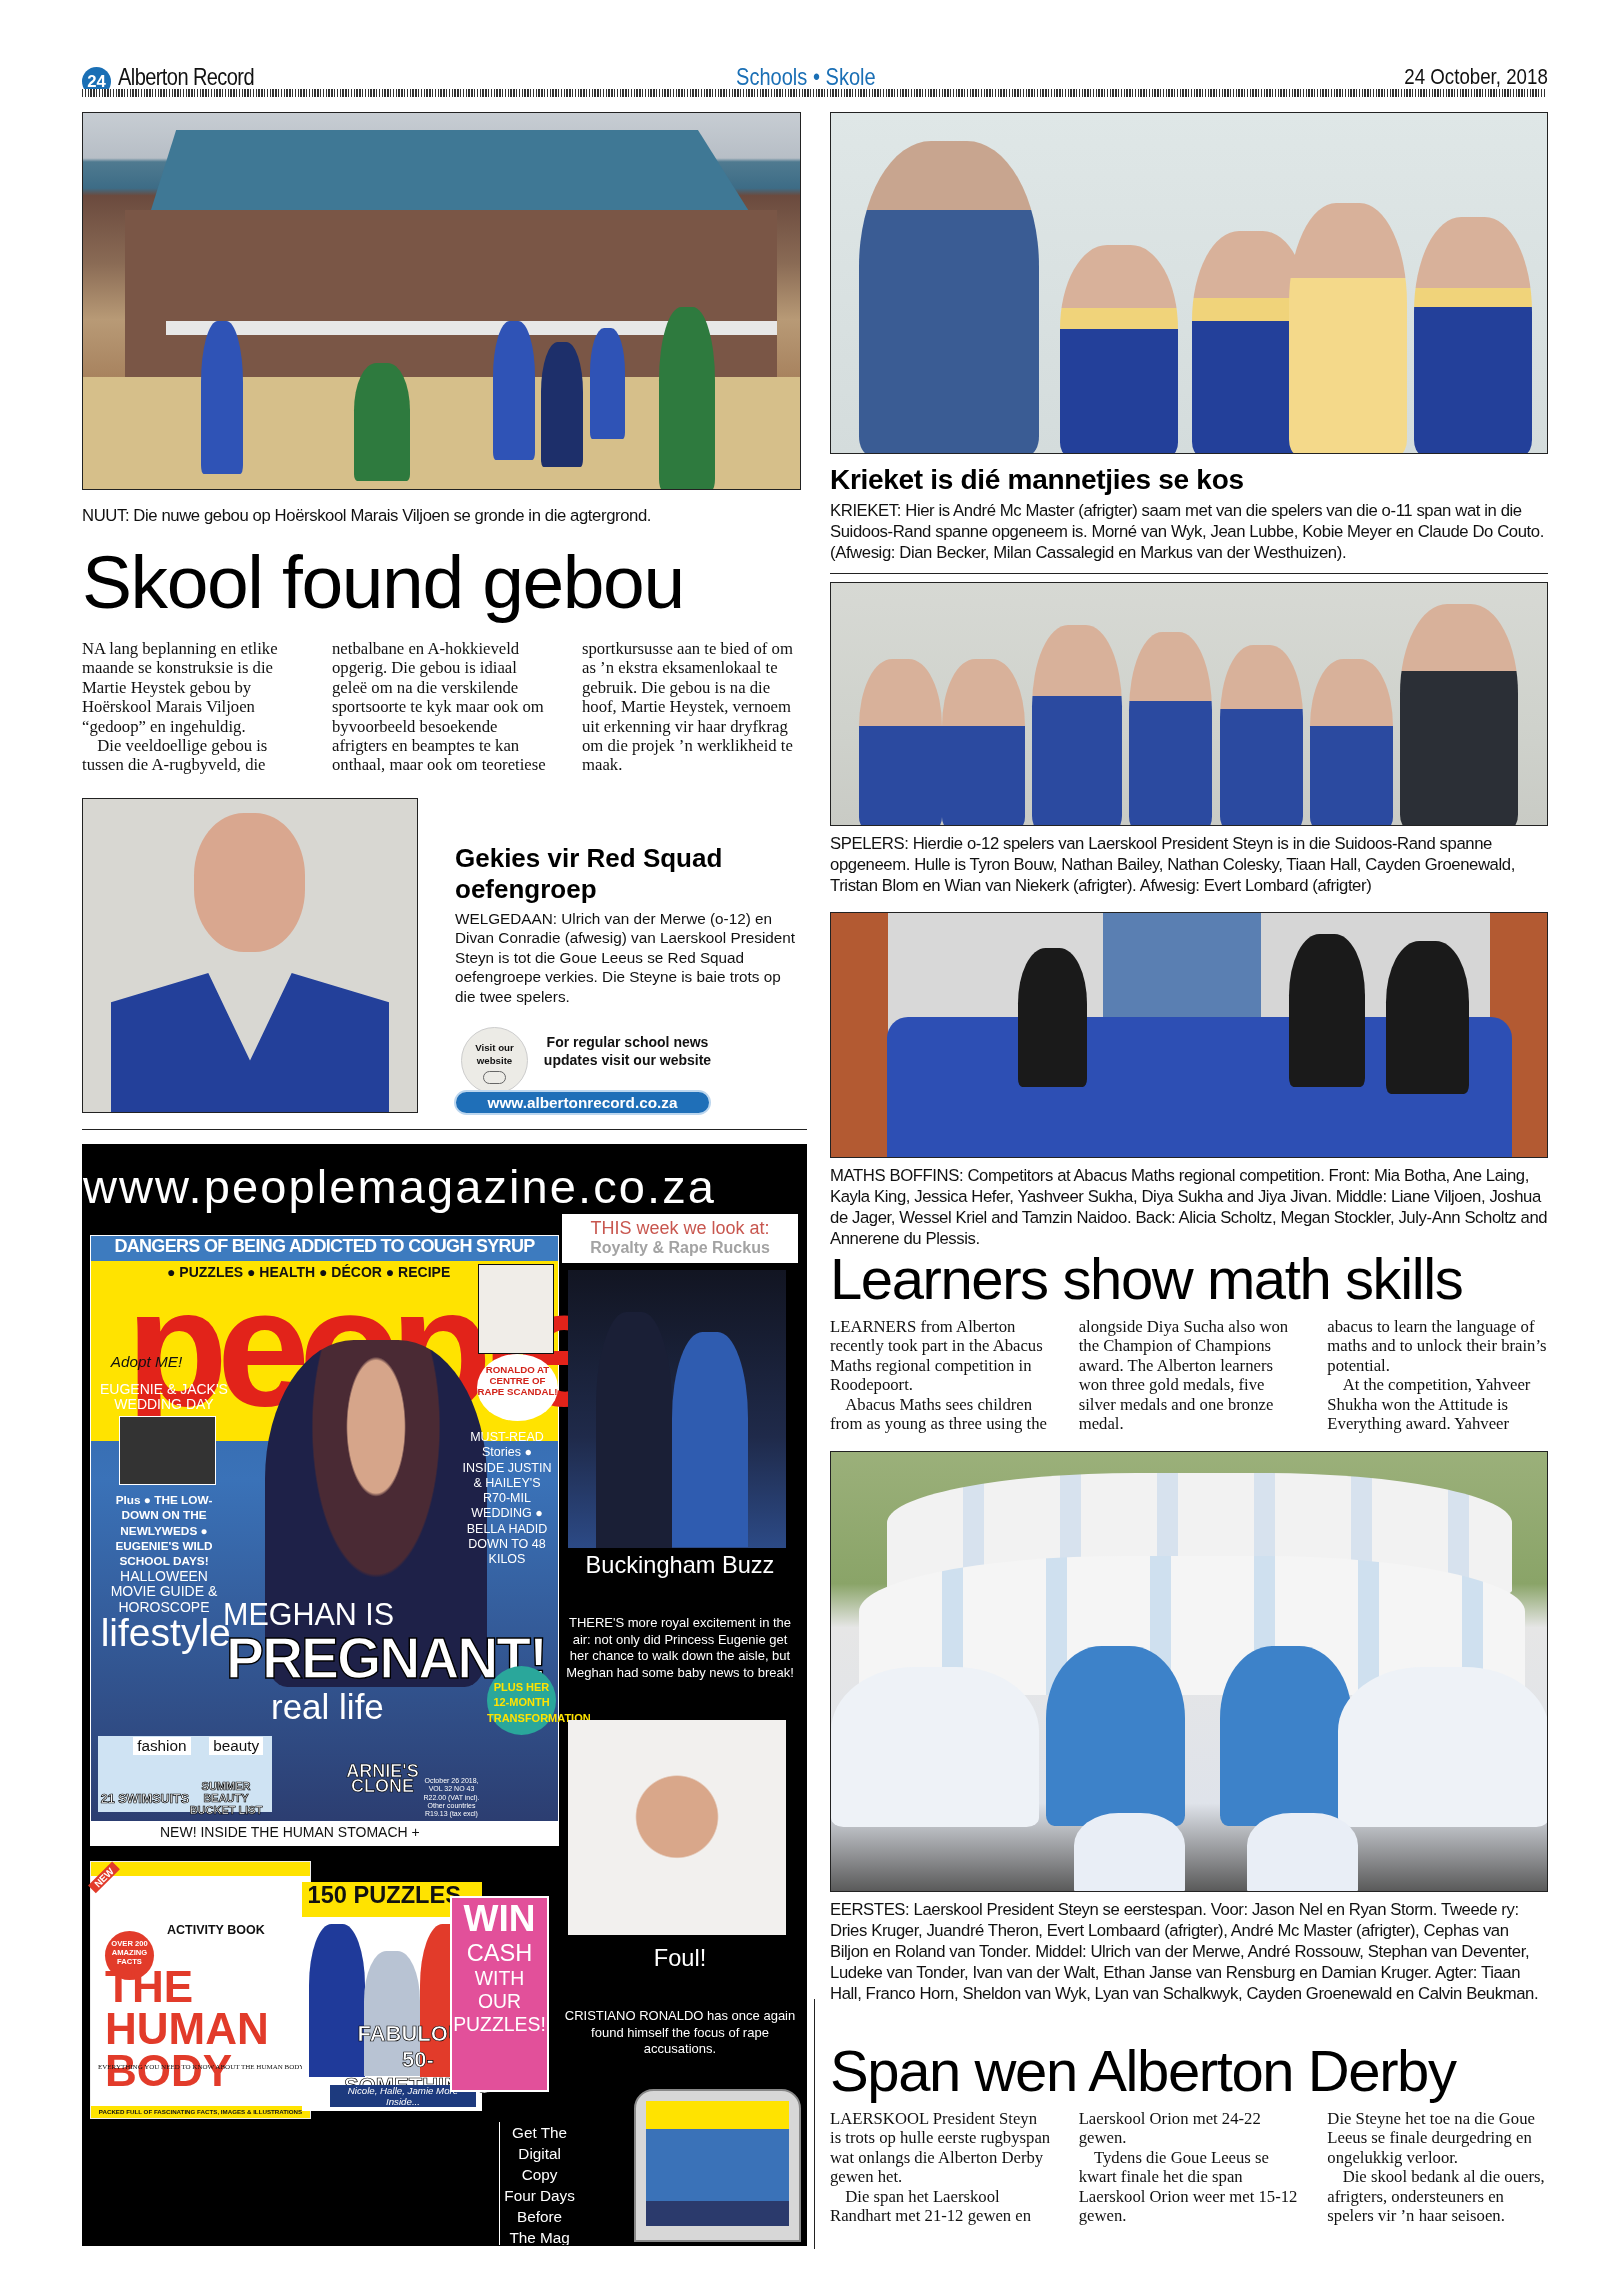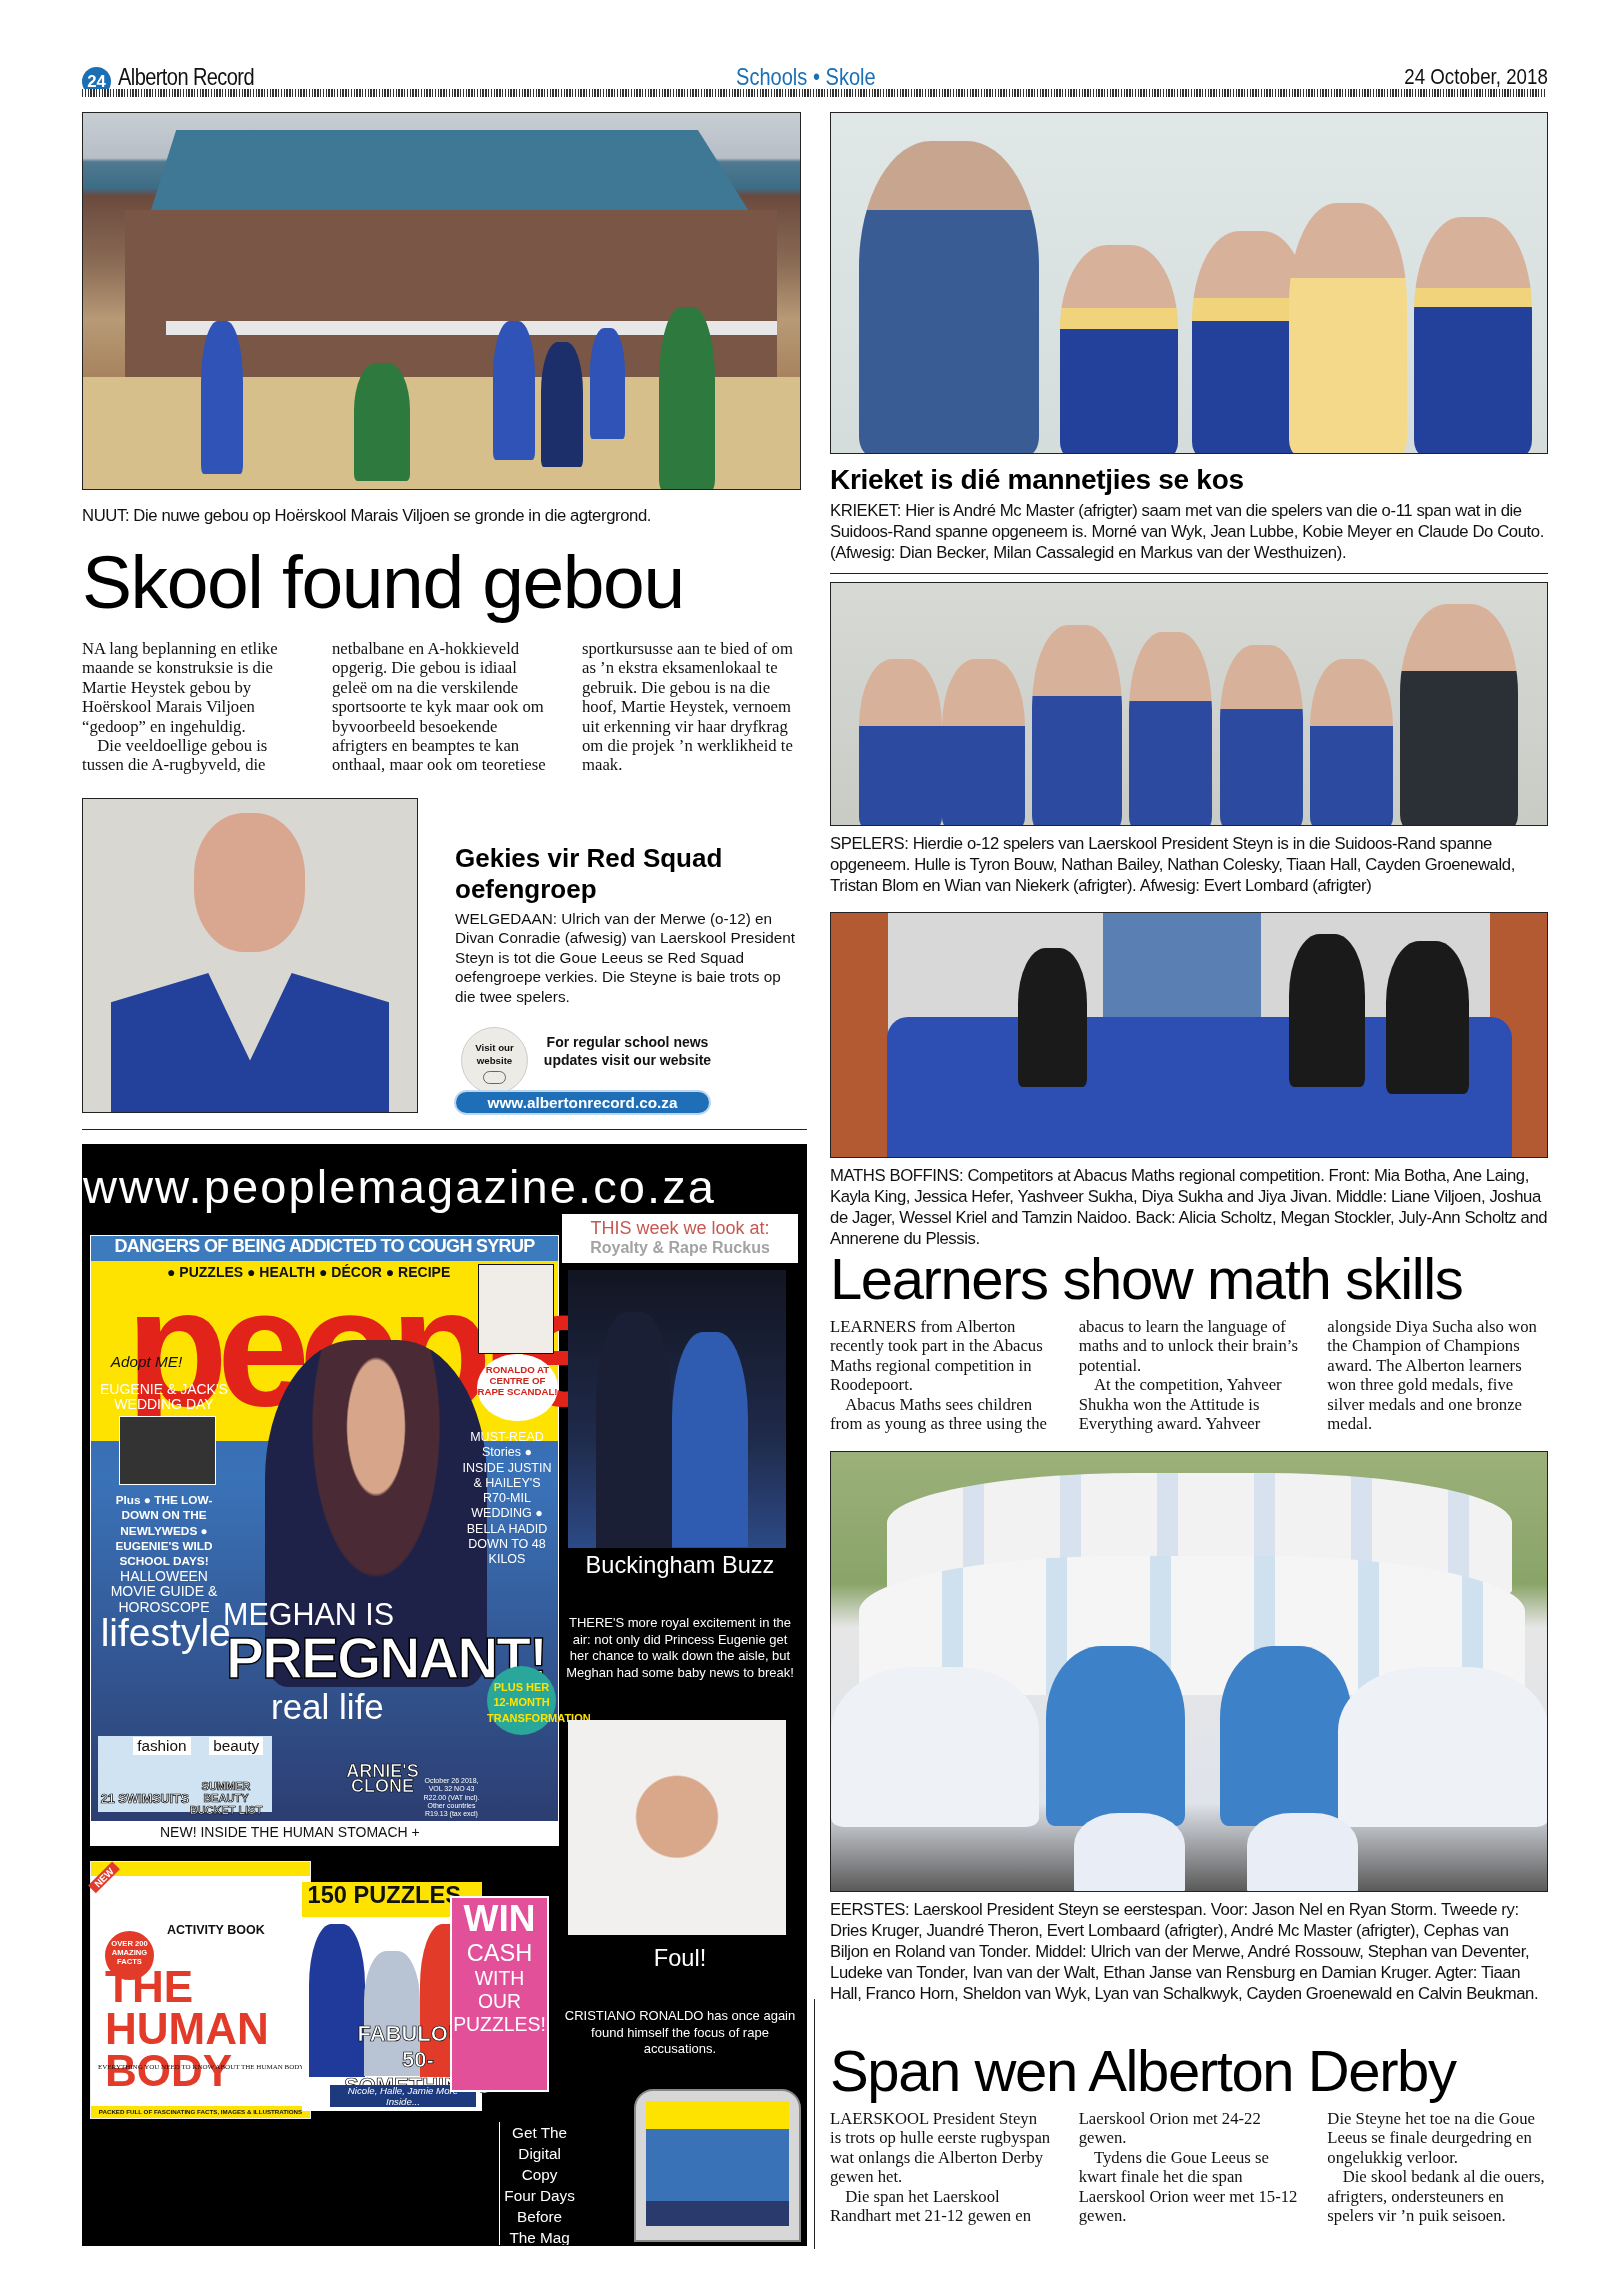--- a/index.html
+++ b/index.html
@@ -179,25 +179,25 @@
   <div class="person" style="left:555px;top:28px;width:83px;height:153px;background:#1a1a1a;"></div>
 </div>
 <div class="abs caption narrow" style="left:830px;top:1165px;width:718px;">MATHS BOFFINS: Competitors at Abacus Maths regional competition. Front: Mia Botha, Ane Laing, Kayla King, Jessica Hefer, Yashveer Sukha, Diya Sukha and Jiya Jivan. Middle: Liane Viljoen, Joshua de Jager, Wessel Kriel and Tamzin Naidoo. Back: Alicia Scholtz, Megan Stockler, July-Ann Scholtz and Annerene du Plessis.</div>
 <div class="abs h-big" style="left:830px;top:1245px;font-size:58px;line-height:67px;">Learners show math skills</div>
 <div class="abs body-cols" style="left:830px;top:1317px;width:718px;">
   <div class="col">
     <p>LEARNERS from Alberton recently took part in the Abacus Maths regional competition in Roodepoort.</p>
     <p>Abacus Maths sees children from as young as three using the</p>
   </div>
   <div class="col">
+    <p>alongside Diya Sucha also won the Champion of Champions award. The Alberton learners won three gold medals, five silver medals and one bronze medal.</p>
+  </div>
+  <div class="col">
     <p>abacus to learn the language of maths and to unlock their brain’s potential.</p>
     <p>At the competition, Yahveer Shukha won the Attitude is Everything award. Yahveer</p>
-  </div>
-  <div class="col">
-    <p>alongside Diya Sucha also won the Champion of Champions award. The Alberton learners won three gold medals, five silver medals and one bronze medal.</p>
   </div>
 </div>
 
 <div class="abs photo ph-rugby">
   <div class="person" style="left:56px;top:21px;width:625px;height:125px;background:repeating-linear-gradient(90deg,#f2f2f2 0 76px,#d7e2ee 76px 97px);"></div>
   <div class="person" style="left:28px;top:104px;width:666px;height:139px;background:repeating-linear-gradient(90deg,#f5f5f5 0 83px,#cfe0ef 83px 104px);"></div>
   <div class="person" style="left:215px;top:194px;width:139px;height:180px;background:#3d82c9;"></div>
   <div class="person" style="left:389px;top:194px;width:132px;height:180px;background:#3d82c9;"></div>
   <div class="person" style="left:0px;top:215px;width:208px;height:160px;background:#eef2f7;"></div>
   <div class="person" style="left:507px;top:215px;width:211px;height:160px;background:#eef2f7;"></div>
@@ -210,21 +210,21 @@
   <div class="col">
     <p>LAERSKOOL President Steyn is trots op hulle eerste rugbyspan wat onlangs die Alberton Derby gewen het.</p>
     <p>Die span het Laerskool Randhart met 21-12 gewen en</p>
   </div>
   <div class="col">
     <p>Laerskool Orion met 24-22 gewen.</p>
     <p>Tydens die Goue Leeus se kwart finale het die span Laerskool Orion weer met 15-12 gewen.</p>
   </div>
   <div class="col">
     <p>Die Steyne het toe na die Goue Leeus se finale deurgedring en ongelukkig verloor.</p>
-    <p>Die skool bedank al die ouers, afrigters, ondersteuners en spelers vir ’n puik seisoen.</p>
+    <p>Die skool bedank al die ouers, afrigters, ondersteuners en spelers vir ’n haar seisoen.</p>
   </div>
 </div>
 
 <div class="vline" style="left:814px;top:1999px;width:1.4px;height:250px;"></div>
 
 <div class="abs ad">
   <div class="ad-url">www.peoplemagazine.co.za</div>
   <div class="ad-white-strip"></div>
 
   <div class="ad-cover">

